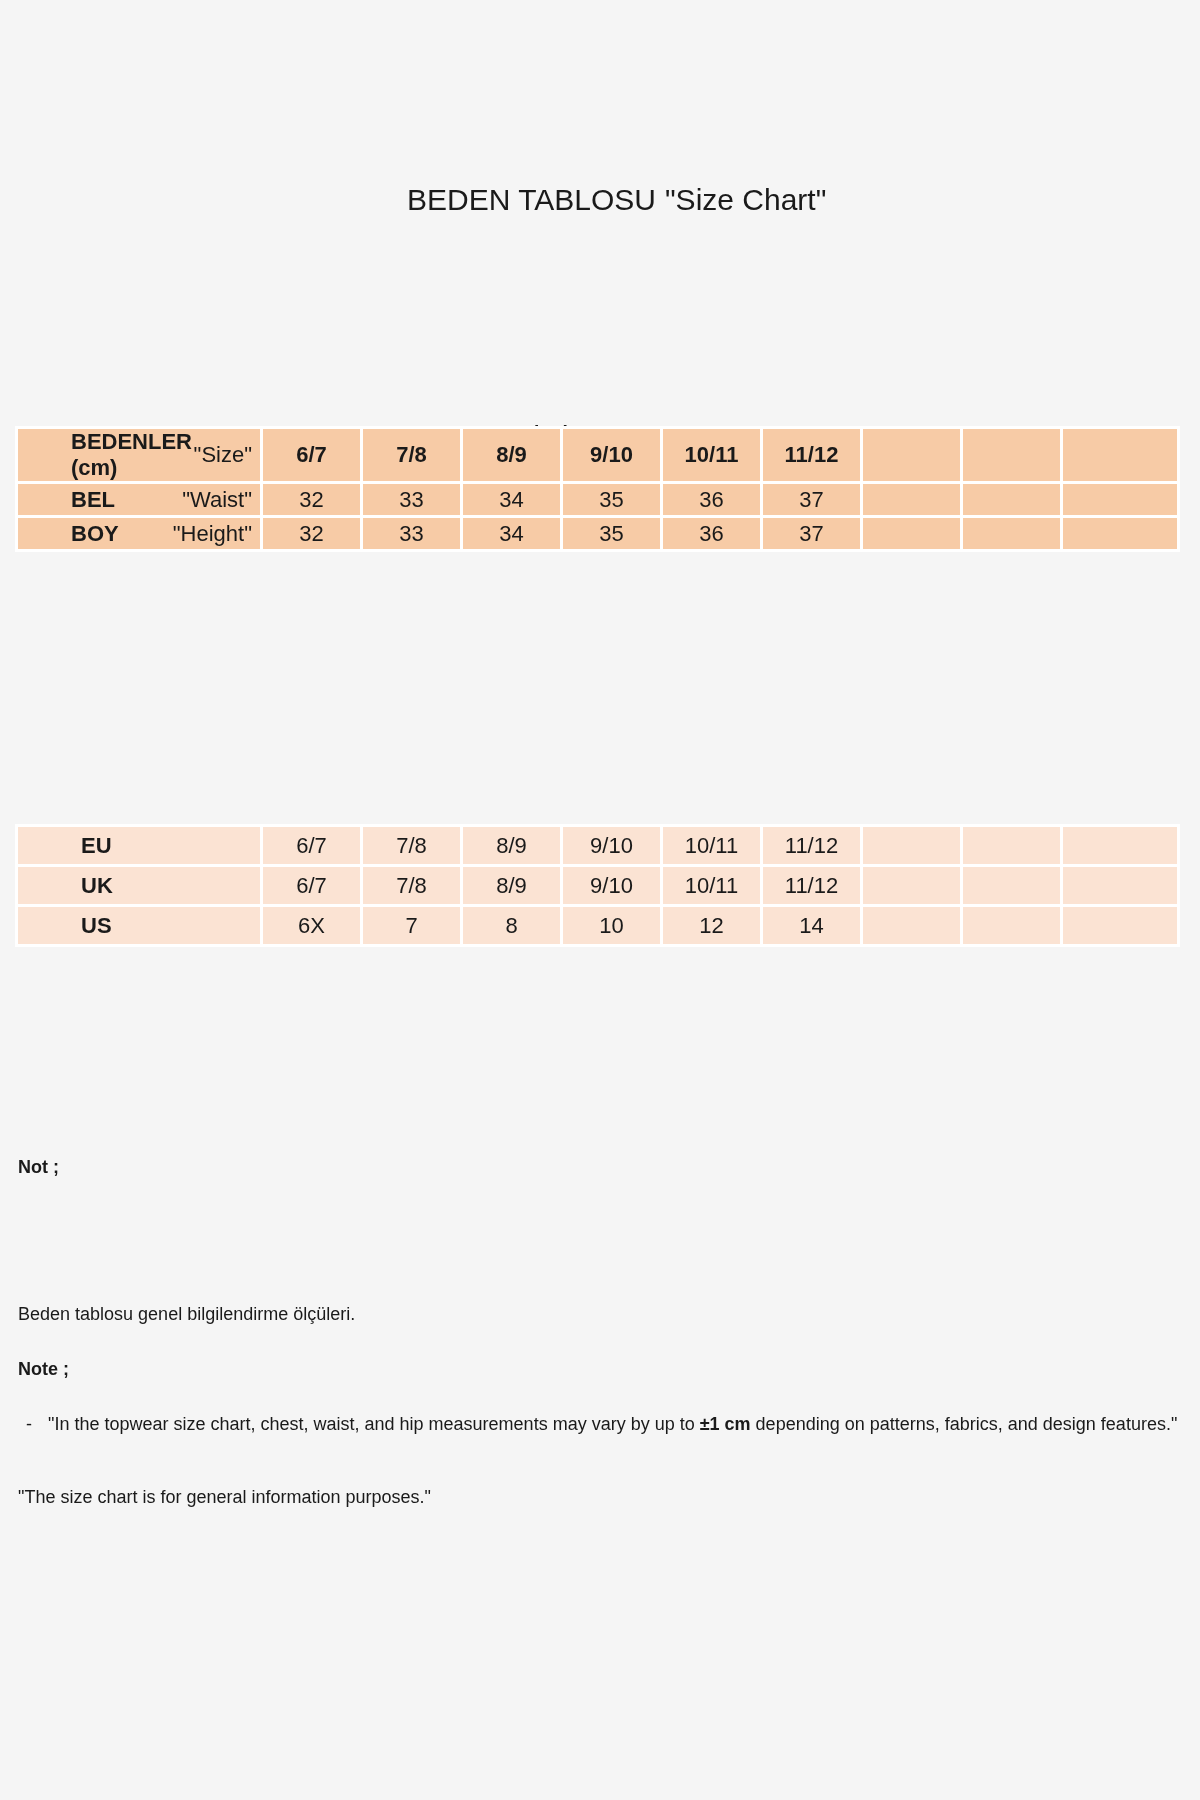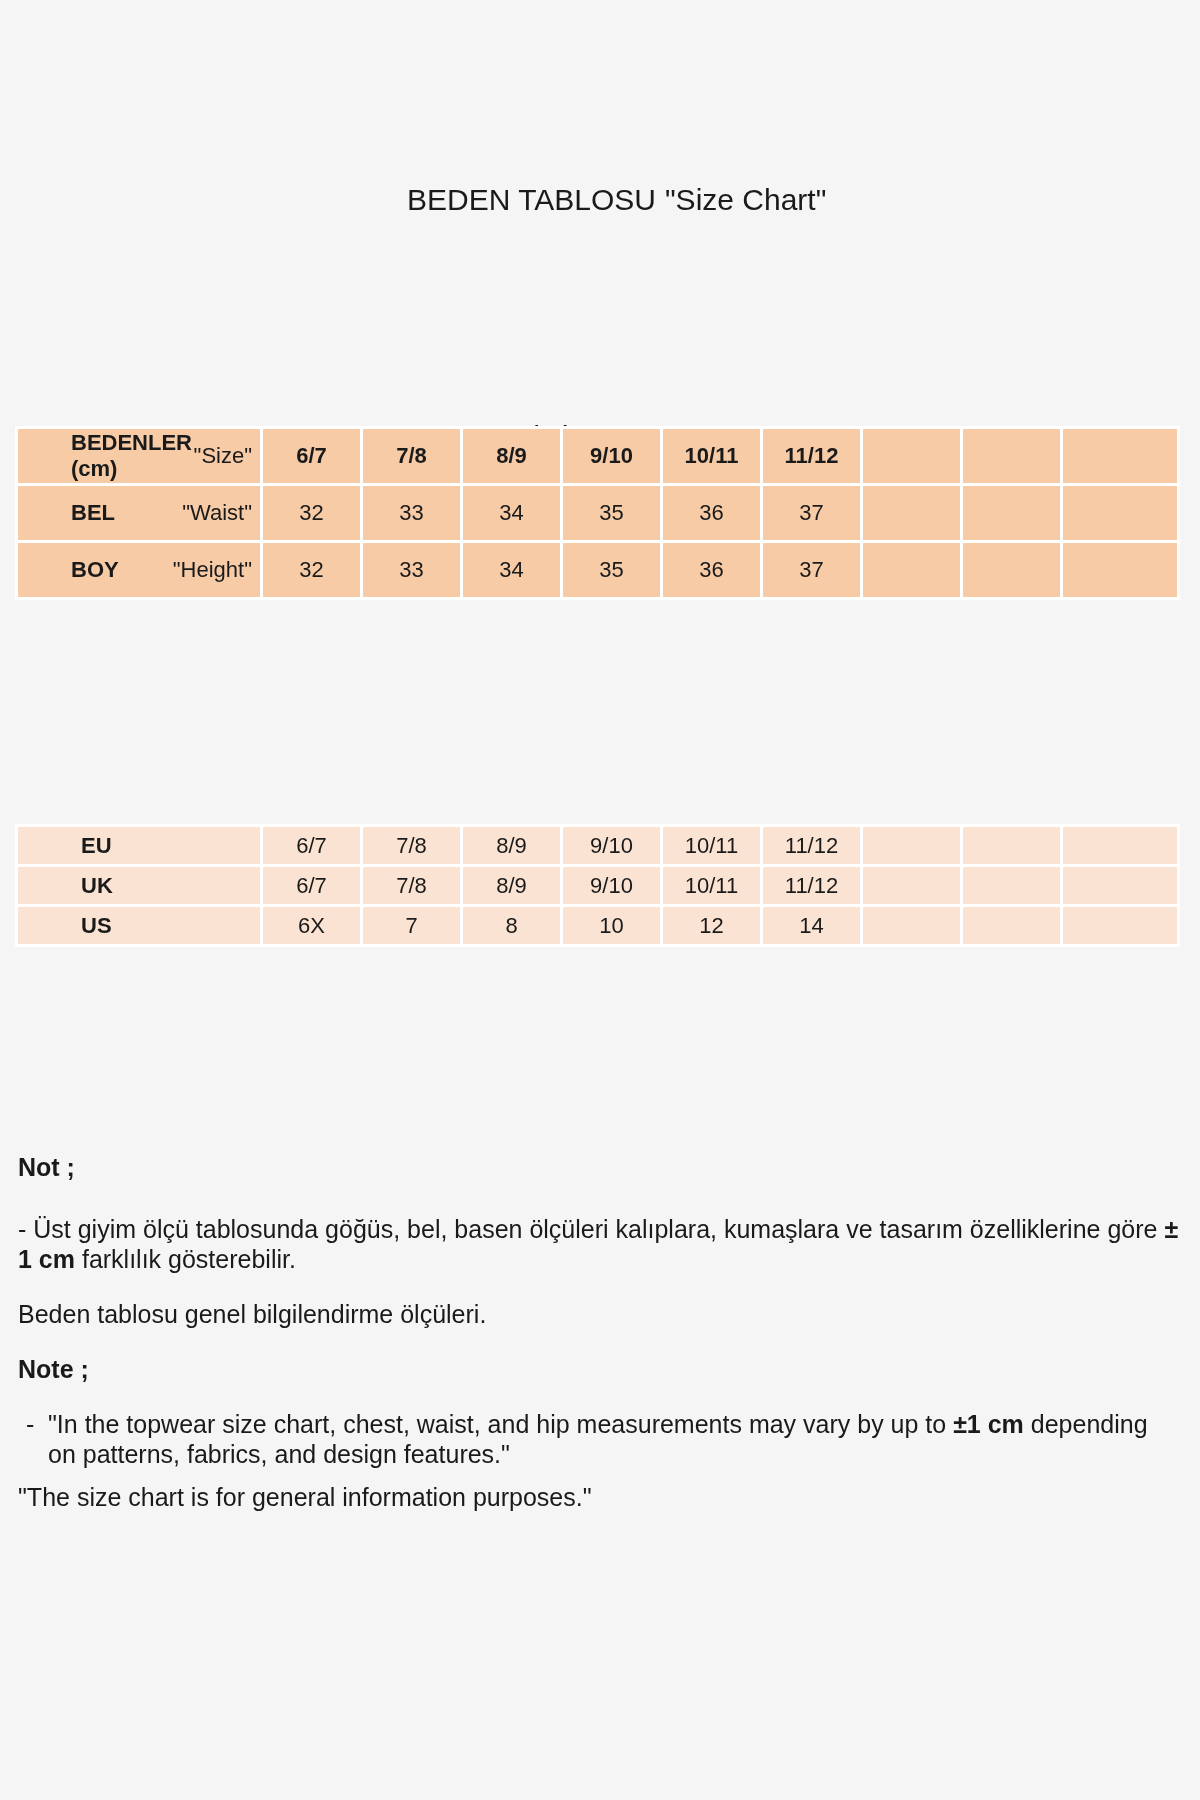--- a/index.html
+++ b/index.html
@@ -49,42 +49,42 @@
   col.c-label { width: 242px; }
   col.c-val   { width: 97px; }
   col.c-last  { width: 114px; }
   .sizes-table td {
     font-size: 22px;
     text-align: center;
     vertical-align: middle;
     padding: 0;
     overflow: hidden;
   }
-  .t1 td { background: var(--t1-cell); height: 54px; }
+  .t1 td { background: var(--t1-cell); height: 31px; }
   .t2 td { background: var(--t2-cell); height: 37px; }
   td.label-cell { text-align: left; }
   .lc {
     display: flex;
     justify-content: space-between;
     align-items: center;
     height: 100%;
     padding: 0 8px 0 18px;
     margin-left: 35px;
   }
   .t2 .lc { padding-left: 28px; }
   .row-label { font-weight: bold; }
   .row-label-en { font-weight: normal; }
   td.hdr-val { font-weight: bold; }
 
   
   .note {
     position: absolute;
     left: 18px;
     width: 1164px;
-    font-size: 25px;
+    font-size: 18px;
     line-height: 30px;
   }
   .note-heading { font-weight: bold; }
   .n-tr-heading { top: 1152px; }
   .n-tr-bullet  { top: 1214px; }
   .n-tr-info    { top: 1299px; }
   .n-en-heading { top: 1354px; }
   .n-en-bullet  { top: 1409px; }
   .n-en-info    { top: 1482px; }
   .en-bullet-marker { position: absolute; left: 8px; top: 0; }
@@ -236,21 +236,20 @@
         <td>14</td>
         <td></td>
         <td></td>
         <td></td>
       </tr>
     </tbody>
   </table>
 
   <div class="note note-heading n-tr-heading">Not ;</div>
 
-  <div class="note n-tr-bullet"><span>- Üst giyim ölçü tablosunda göğüs, bel, basen ölçüleri kalıplara, kumaşlara ve tasarım özelliklerine göre </span><span class="b">± 1 cm</span><span> farklılık gösterebilir.</span></div>
 
   <div class="note n-tr-info">Beden tablosu genel bilgilendirme ölçüleri.</div>
 
   <div class="note note-heading n-en-heading">Note ;</div>
 
   <div class="note n-en-bullet">
     <span class="en-bullet-marker">-</span>
     <div class="en-bullet-text"><span>"In the topwear size chart, chest, waist, and hip measurements may vary by up to </span><span class="b">±1 cm</span><span> depending on patterns, fabrics, and design features."</span></div>
   </div>
 

